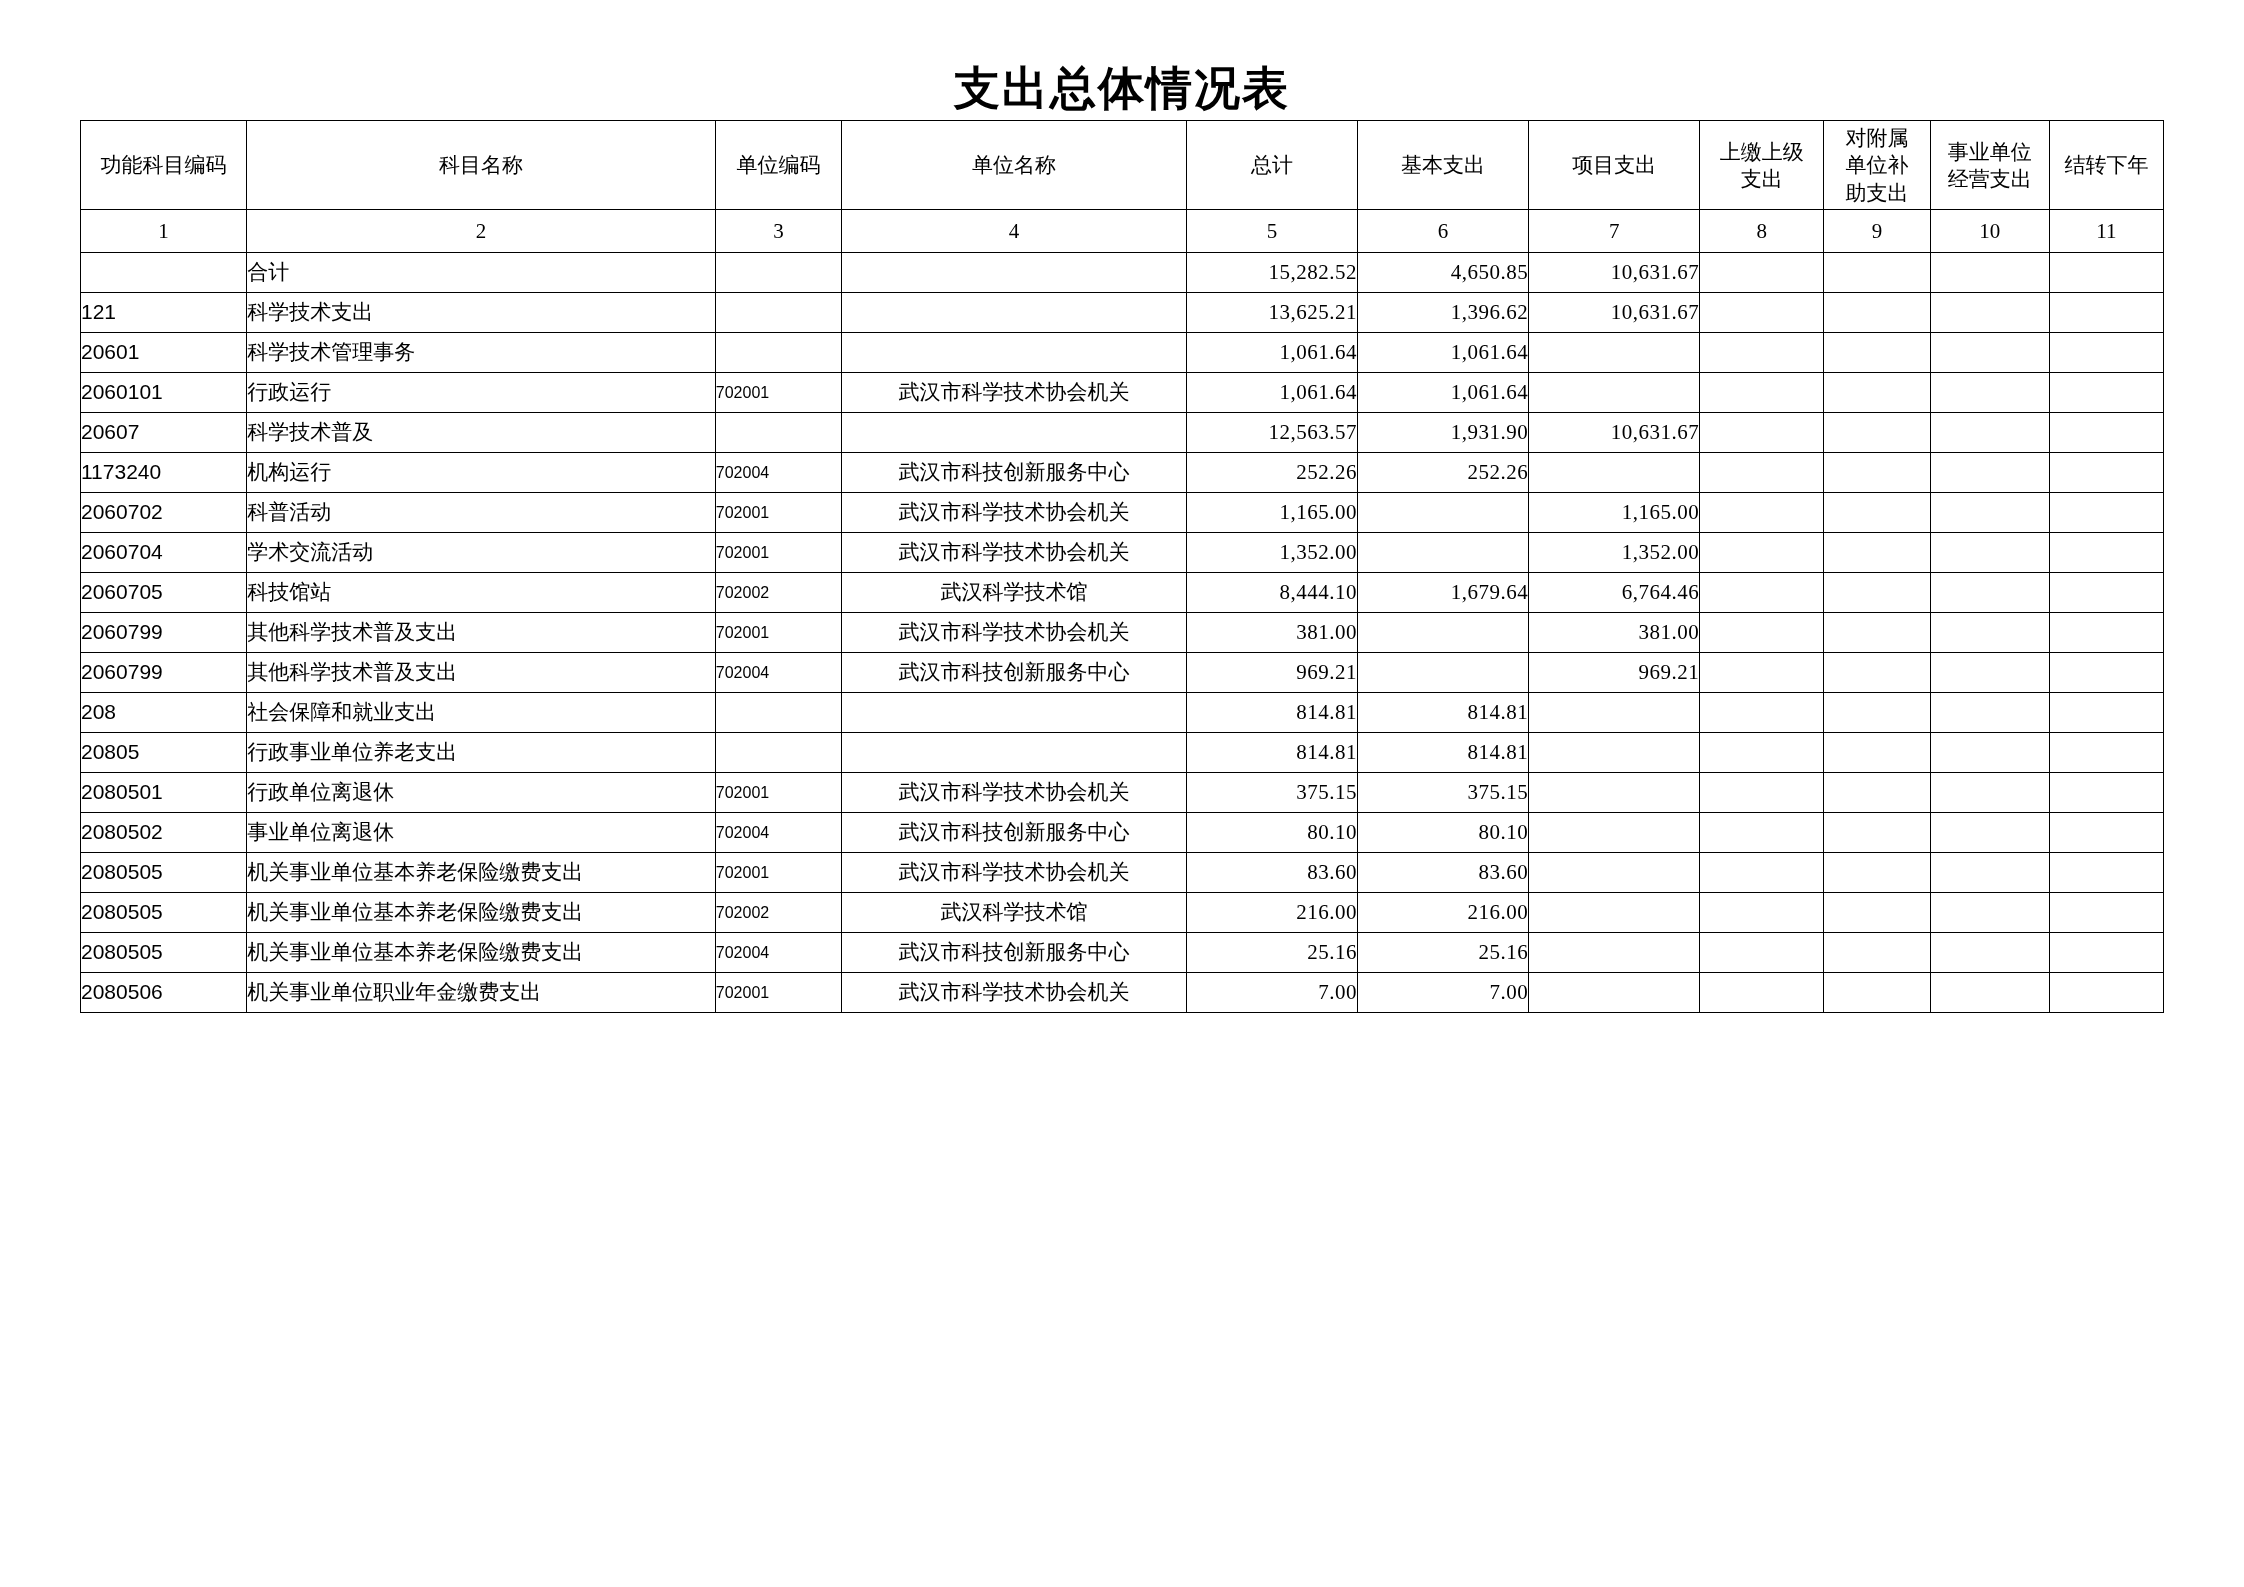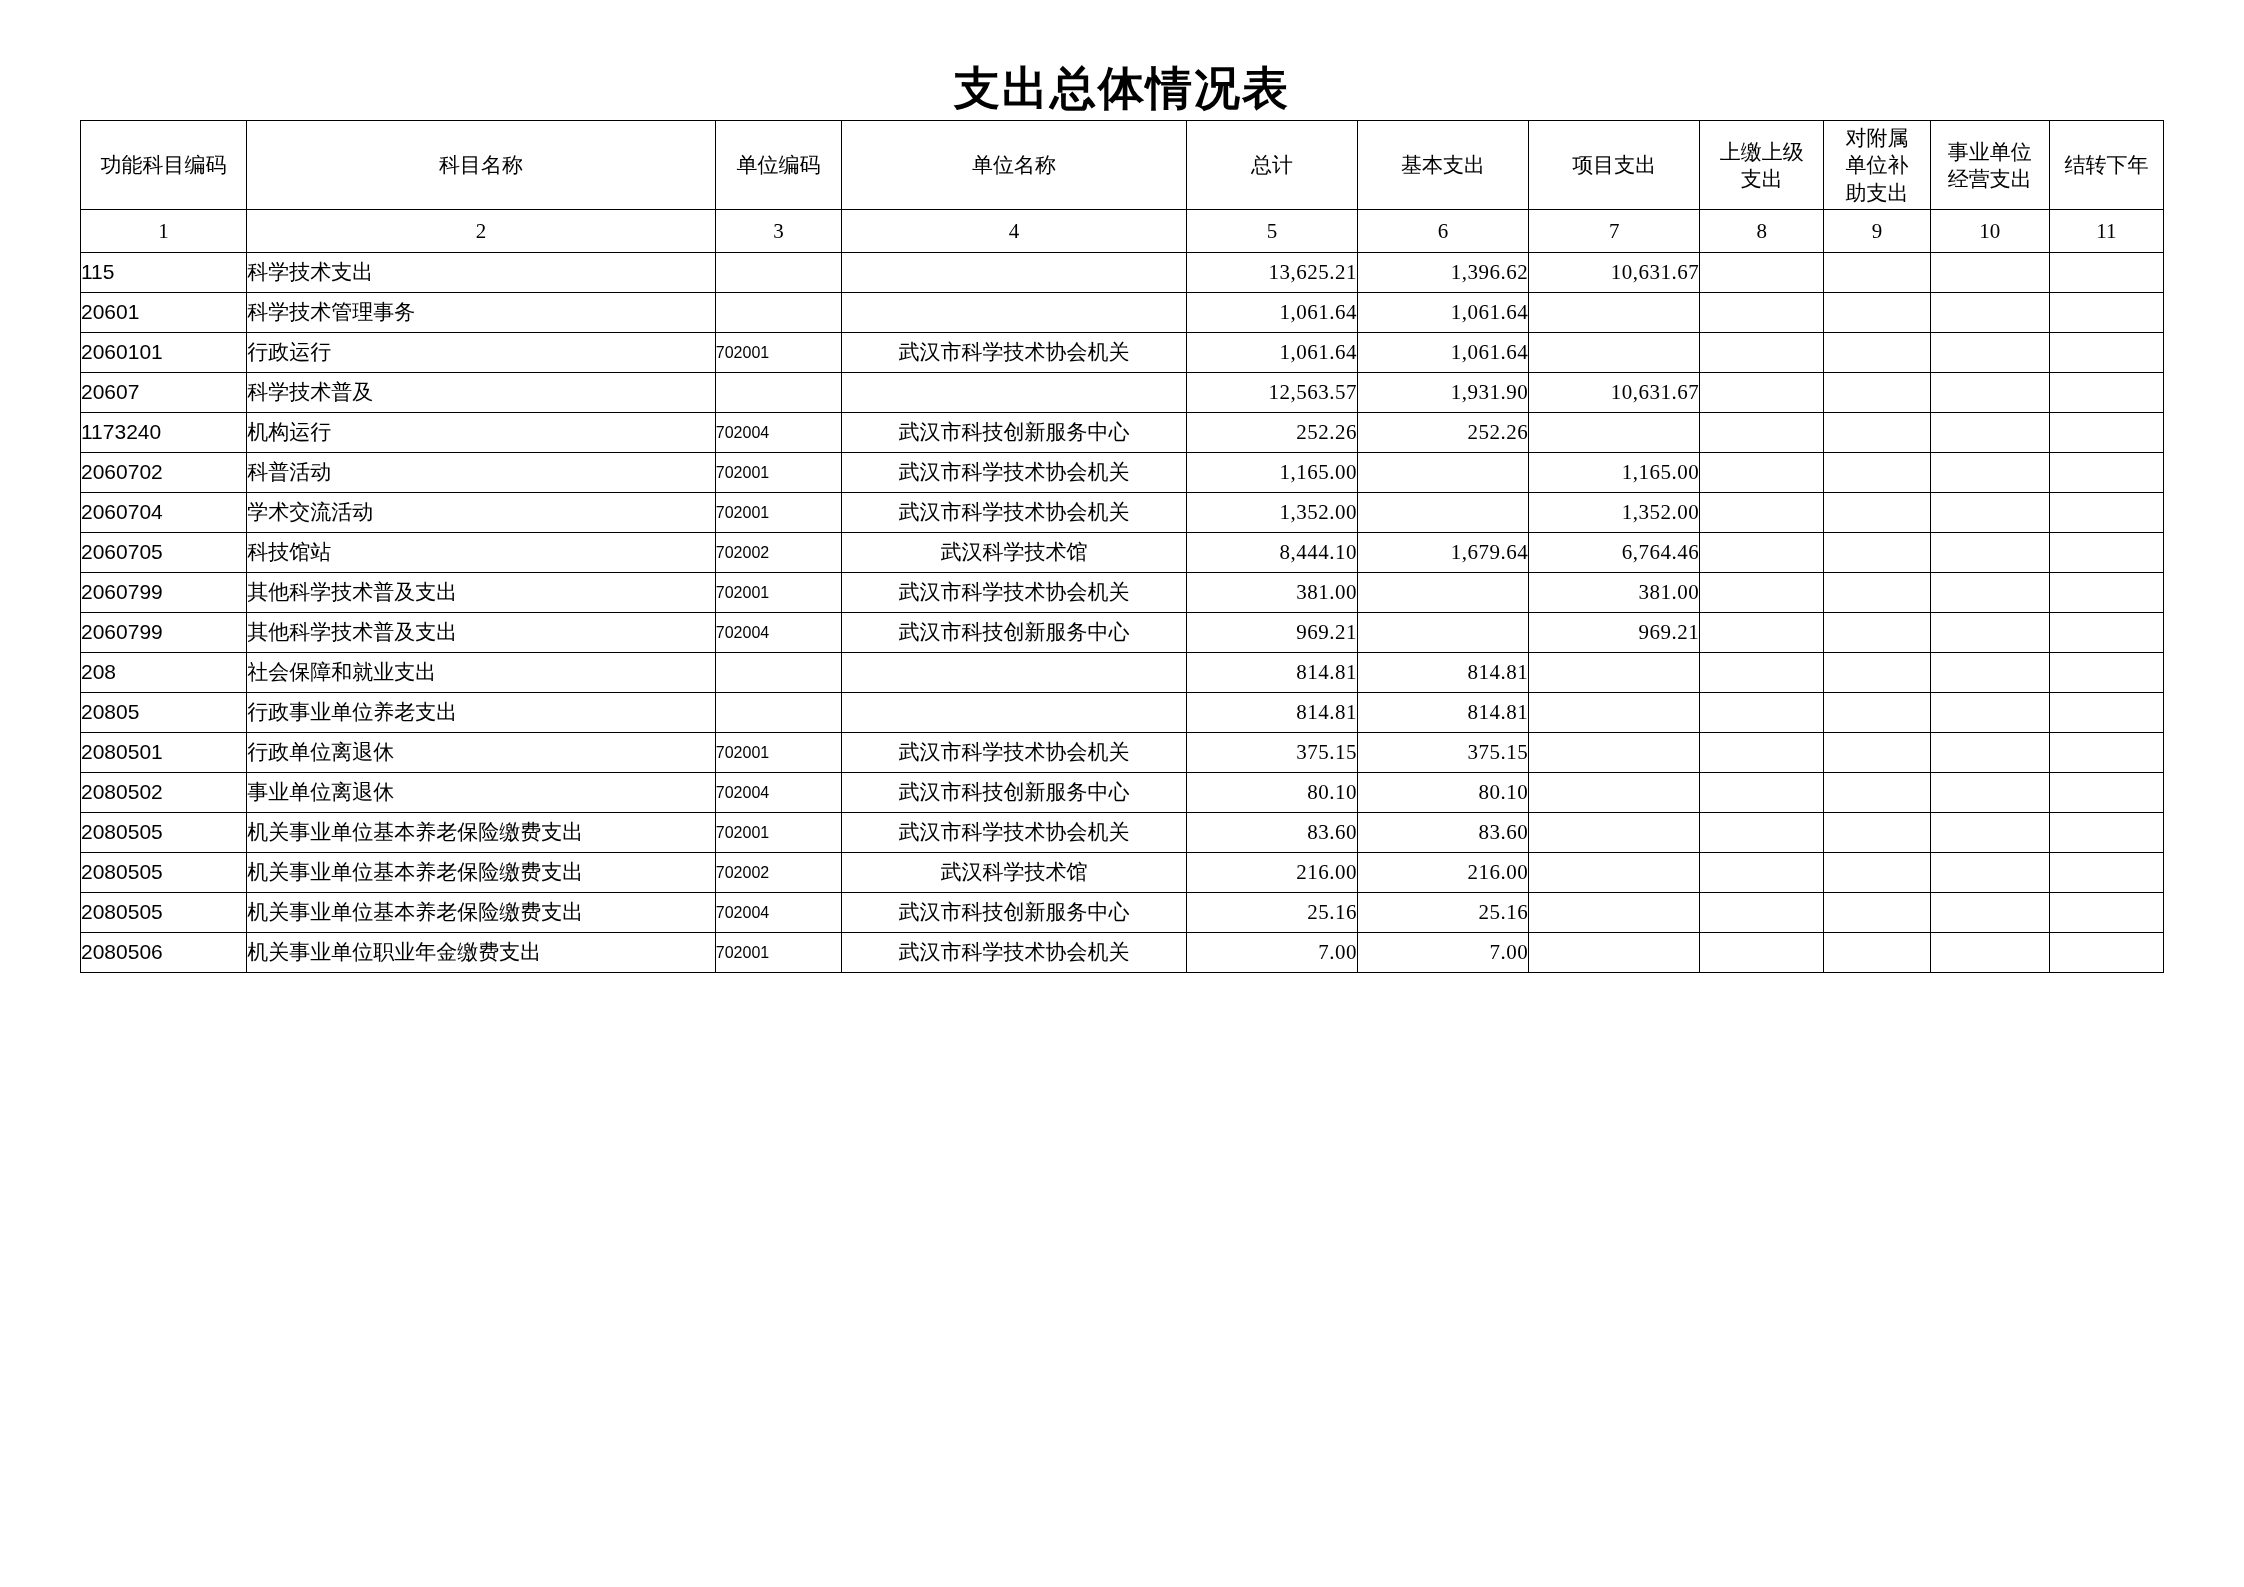--- a/index.html
+++ b/index.html
@@ -158,21 +158,34 @@
         <td>6</td>
         <td>7</td>
         <td>8</td>
         <td>9</td>
         <td>10</td>
         <td>11</td>
       </tr>
     </thead>
     <tbody id="tbody">
         <tr class="datarow">
-          <td class="code lvl0">115</td>
+          <td class="code lvl0"></td>
+          <td class="name nm0">合计</td>
+          <td class="unitcode"></td>
+          <td class="unitname"></td>
+          <td class="num">15,282.52</td>
+          <td class="num">4,650.85</td>
+          <td class="num">10,631.67</td>
+          <td class="num"></td>
+          <td class="num"></td>
+          <td class="num"></td>
+          <td class="num"></td>
+        </tr>
+        <tr class="datarow">
+          <td class="code lvl0">121</td>
           <td class="name nm0">科学技术支出</td>
           <td class="unitcode"></td>
           <td class="unitname"></td>
           <td class="num">13,625.21</td>
           <td class="num">1,396.62</td>
           <td class="num">10,631.67</td>
           <td class="num"></td>
           <td class="num"></td>
           <td class="num"></td>
           <td class="num"></td>

